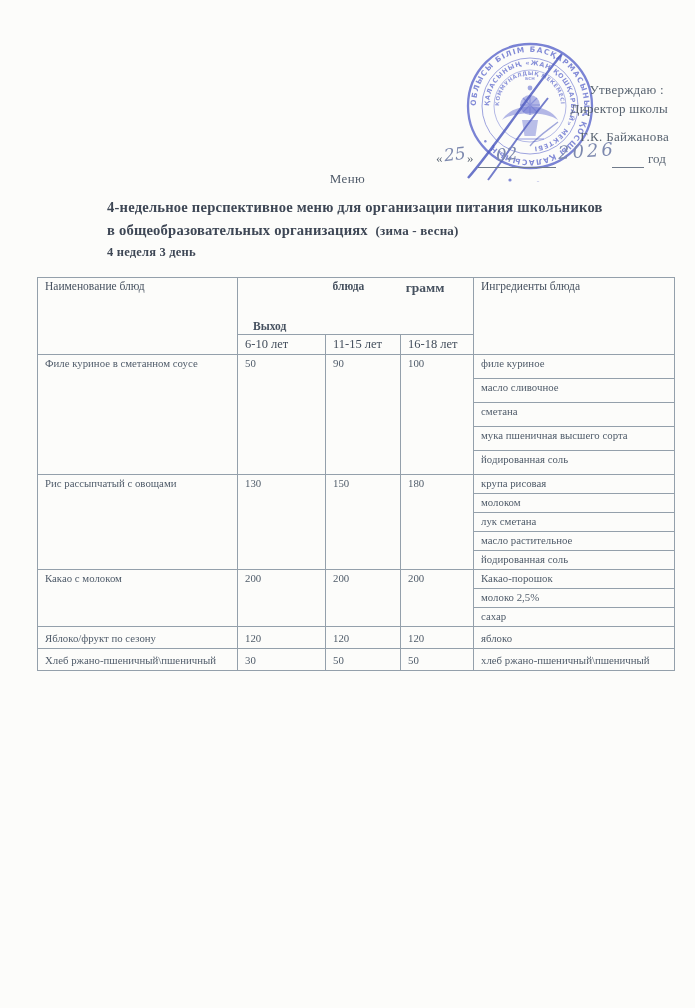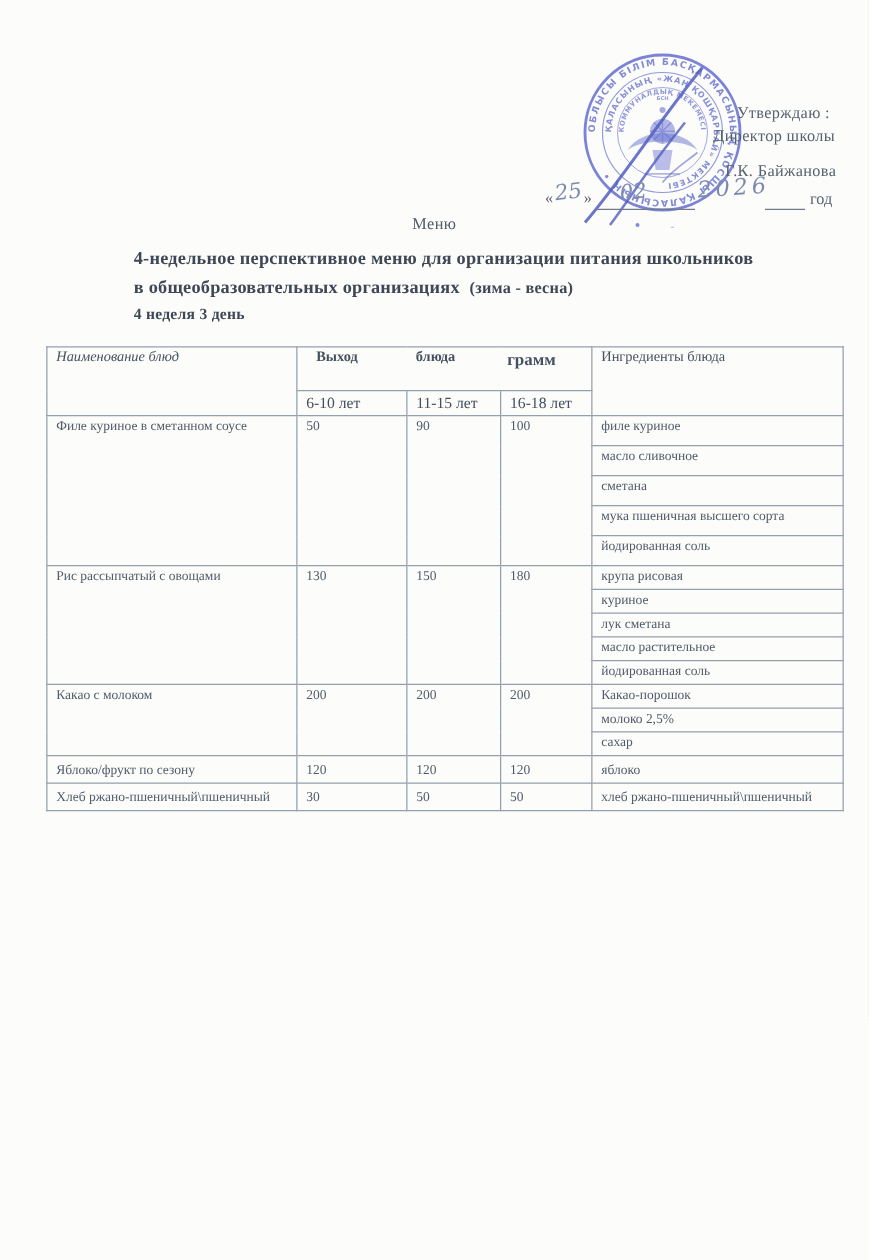--- a/index.html
+++ b/index.html
@@ -31,26 +31,26 @@
   
   table.menu{
     position:absolute; top:277px; left:37px; width:637px;
     border-collapse:collapse; table-layout:fixed;
     font-size:10.8px; color:#505c6a;
   }
   table.menu th, table.menu td{
     border:1px solid #94a0ab; padding:2px 4px 2px 7px;
     text-align:left; vertical-align:top; font-weight:normal; overflow:hidden;
   }
-  th.hname{font-size:11.5px; font-weight:600; vertical-align:middle; color:#46515f;font-style:italic;}
+  th.hname{font-size:11.5px; font-weight:600; vertical-align:middle; color:#46515f;}
   th.hing{font-size:11.5px; font-weight:600; vertical-align:middle; color:#46515f; padding-left:10px;}
   th.vyhod{vertical-align:middle; padding:0;}
   .vyhod-flex{display:flex;}
   .vyhod-flex span{display:block; font-size:11.5px; font-weight:600; color:#46515f;}
-  .vw1{width:88px; padding-left:8px; box-sizing:border-box;}
+  .vw1{width:88px; padding-left:8px; box-sizing:border-box;margin-top:40px;}
   .vw2{width:75px; padding-left:4px; box-sizing:border-box;}
   .vw3{width:73px; padding-left:6px; box-sizing:border-box; font-size:13.5px !important; font-weight:normal;}
   th.age{font-size:12.5px; font-weight:bold; text-align:center; vertical-align:middle; color:#434e5c; padding:1px 2px;}
   tr.hr1{height:35px;} tr.hr2{height:16px;}
   tr.g1{height:24px;} tr.g2{height:19px;} tr.g3{height:19px;} tr.g4{height:22px;margin-top:20px;} tr.g5{height:22px;}
   td.name{padding-top:4px;}
   td.num{padding-top:4px; padding-left:9px;}
   td.ing{vertical-align:middle; padding-left:8px;}
   tr.g4 td, tr.g5 td{vertical-align:middle; padding-top:2px;}
   
@@ -181,21 +181,21 @@
         </tr>
 
       <tr class="g2">
         <td class="name" rowspan="5">Рис рассыпчатый с овощами</td>
         <td class="num" rowspan="5">130</td>
         <td class="num" rowspan="5">150</td>
         <td class="num" rowspan="5">180</td>
         <td class="ing">крупа рисовая</td>
       </tr>
       <tr class="g2">
-          <td class="ing">куриное</td>
+          <td class="ing">молоком</td>
         </tr>
       <tr class="g2">
           <td class="ing">лук сметана</td>
         </tr>
       <tr class="g2">
           <td class="ing">масло растительное</td>
         </tr>
       <tr class="g2">
           <td class="ing">йодированная соль</td>
         </tr>

